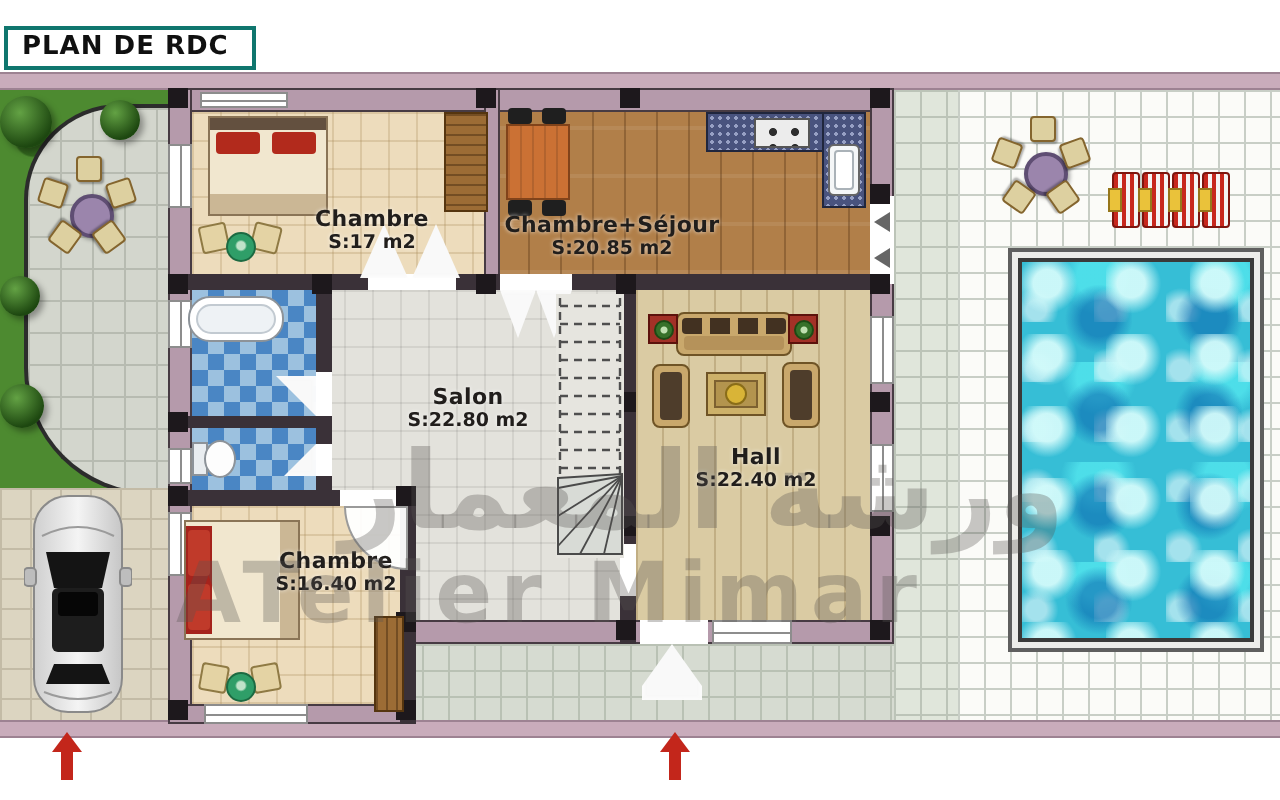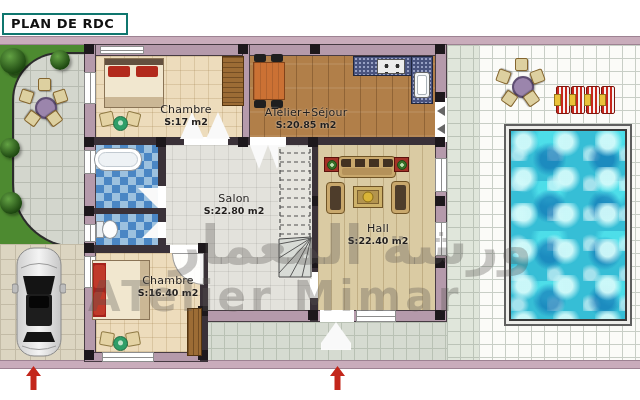--- a/index.html
+++ b/index.html
@@ -99,21 +99,21 @@
   .ctable{background:#cdb169;border:1px solid #6f5426;}
   .ctable i{position:absolute;inset:3px;background:#b3944e;border:1px solid #7d6130;}
   .ctable b{position:absolute;left:50%;top:50%;width:9px;height:9px;transform:translate(-50%,-50%);border-radius:50%;background:#d9b437;border:1px solid #8a6d18;}
   .sidetable{background:#a33127;border:1px solid #5c120c;}
   .sidetable i{position:absolute;left:50%;top:50%;transform:translate(-50%,-50%);width:8px;height:8px;border-radius:50%;background:radial-gradient(circle,#bfe0b0 0 1.5px,#37712a 2px);border:1px solid #1e4a14;}
   .chev{width:0;height:0;border-top:5px solid transparent;border-bottom:5px solid transparent;border-right:8px solid #666;}
 
   
   .room-label{position:absolute;z-index:6;transform:translateX(-50%);text-align:center;color:var(--label_text);
     line-height:1.2;text-shadow:0 0 2px rgba(255,255,255,.75);}
-  .rl-name{font-weight:normal;font-size:11px;letter-spacing:.2px;}
+  .rl-name{font-weight:bold;font-size:11px;letter-spacing:.2px;}
   .rl-area{font-weight:bold;font-size:9.5px;}
   .wm{position:absolute;z-index:8;color:var(--watermark);font-weight:bold;white-space:nowrap;pointer-events:none;}
   #title-box{position:absolute;left:2px;top:13px;z-index:9;background:#fff;border:2px solid #0f766e;
     padding:1px 12px 2px 7px;font-weight:bold;font-size:13px;letter-spacing:.5px;color:#101010;}
 </style>
 </head>
 <body>
 
 <div id="canvas">
 
@@ -344,21 +344,21 @@
   </svg>
   <svg class="abs" style="left:26px;top:366px;z-index:6" width="15" height="24" viewBox="0 0 15 24">
     <path d="M7.5 0 L15 10 H10.5 V24 H4.5 V10 H0 Z" fill="#c3261b"></path>
   </svg>
 
   <div class="room-label" style="left:186px;top:103px">
     <div class="rl-name">Chambre</div>
     <div class="rl-area">S:17 m2</div>
   </div>
   <div class="room-label" style="left:306px;top:106px">
-    <div class="rl-name">ATelier+Séjour</div>
+    <div class="rl-name">Chambre+Séjour</div>
     <div class="rl-area">S:20.85 m2</div>
   </div>
   <div class="room-label" style="left:234px;top:192px">
     <div class="rl-name">Salon</div>
     <div class="rl-area">S:22.80 m2</div>
   </div>
   <div class="room-label" style="left:378px;top:222px">
     <div class="rl-name">Hall</div>
     <div class="rl-area">S:22.40 m2</div>
   </div>

